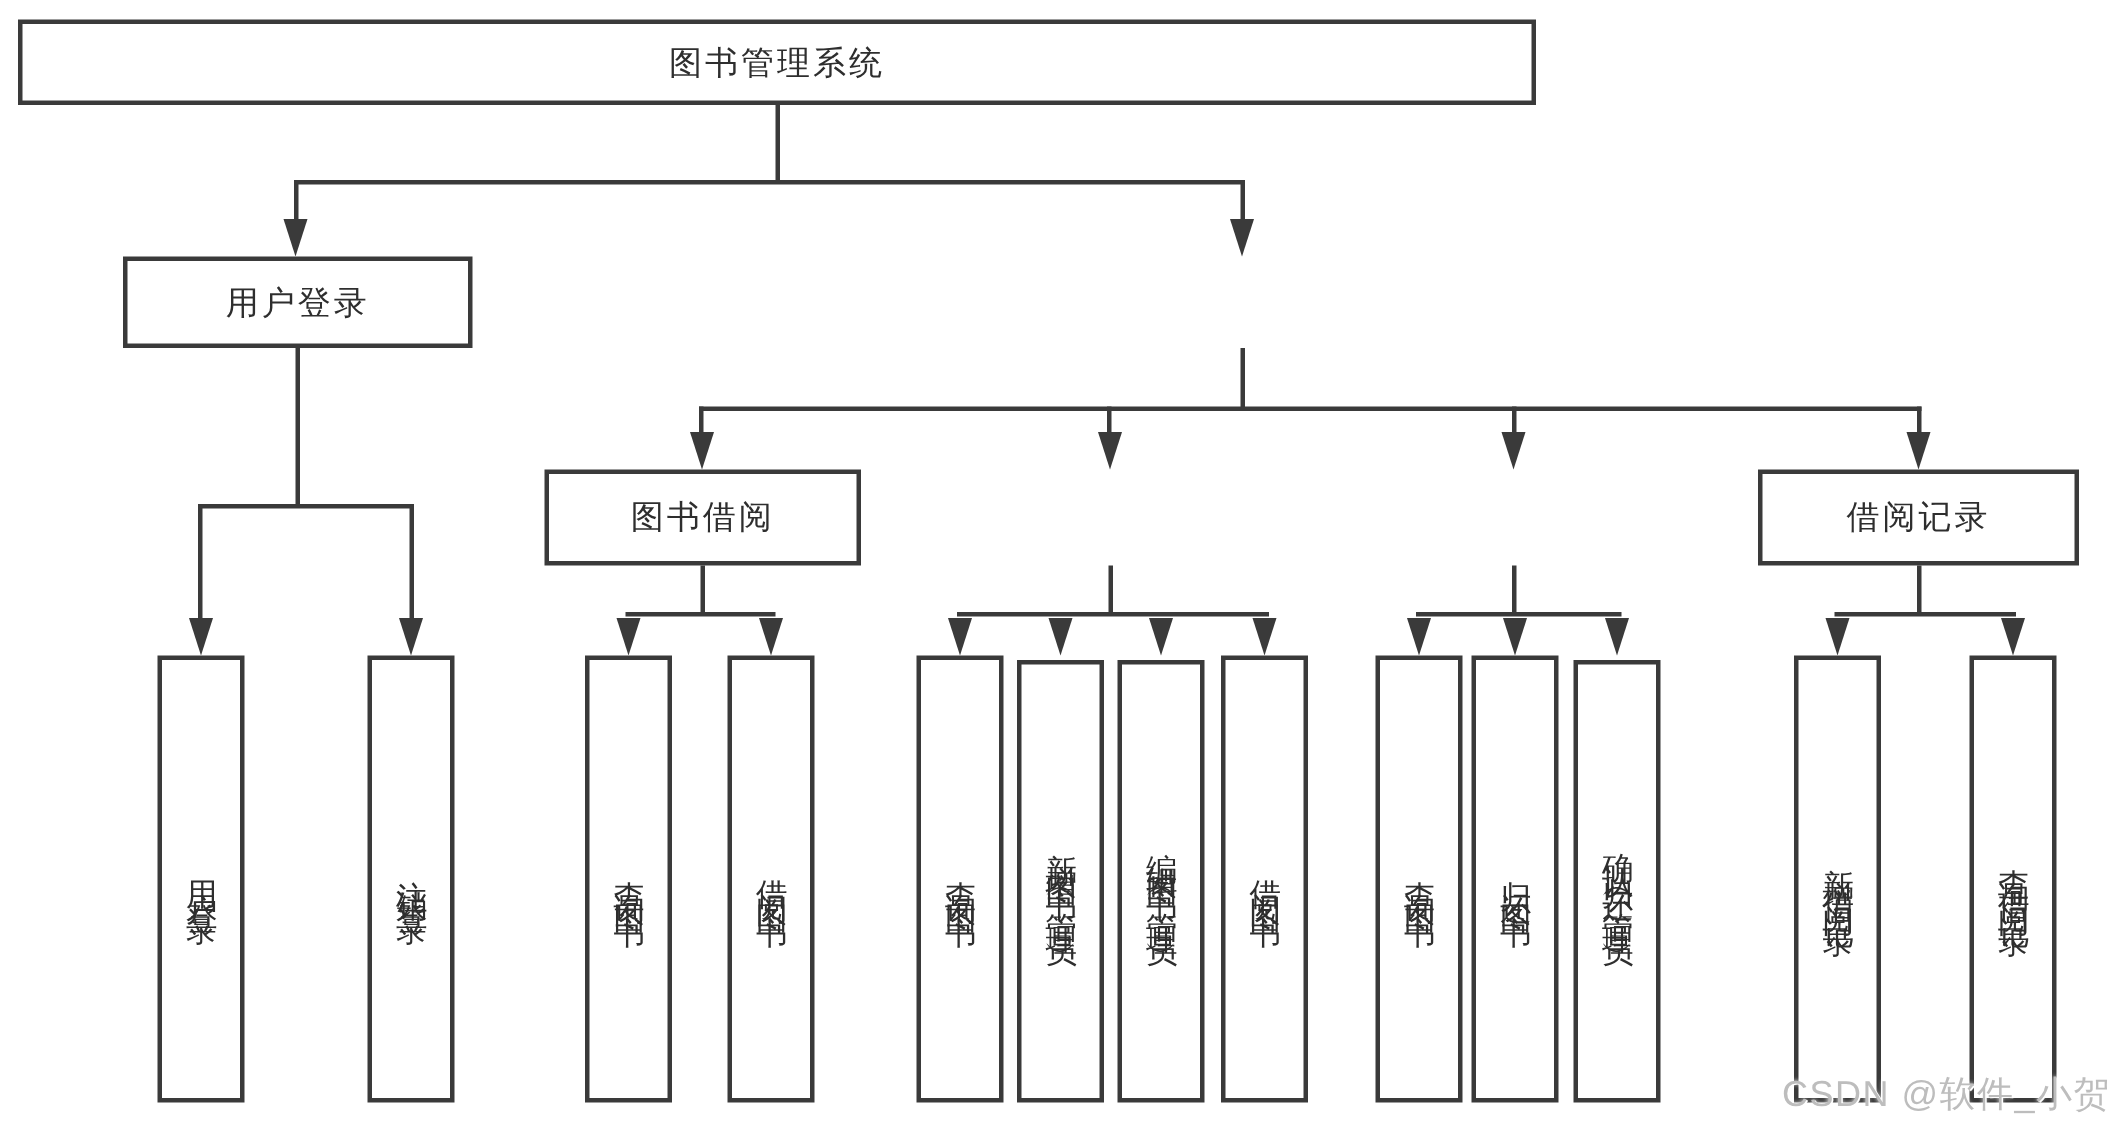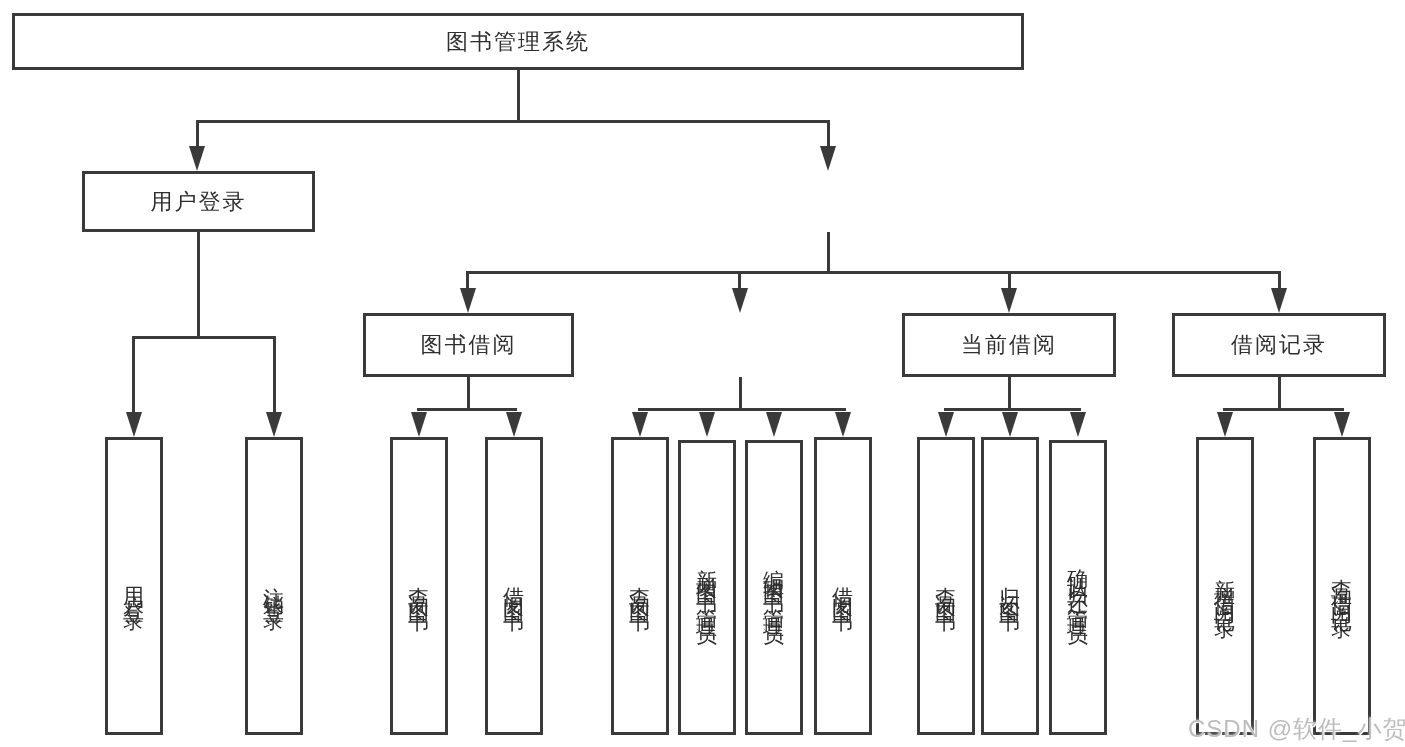--- a/index.html
+++ b/index.html
@@ -80,23 +80,20 @@
   <div class="line" style="left:738px;top:271px;width:3px;height:20px"></div>
   <div class="arrow" style="left:732px;top:288px"></div>
   <div class="line" style="left:1008px;top:271px;width:3px;height:20px"></div>
   <div class="arrow" style="left:1001px;top:288px"></div>
   <div class="line" style="left:1278px;top:271px;width:3px;height:20px"></div>
   <div class="arrow" style="left:1271px;top:288px"></div>
 
   <div class="node" style="left:363px;top:313px;width:211px;height:64px">
     <span>图书借阅</span>
   </div>
-  <div class="node" style="left:902px;top:313px;width:214px;height:64px">
-    <span>当前借阅</span>
-  </div>
   <div class="node" style="left:1172px;top:313px;width:214px;height:64px">
     <span>借阅记录</span>
   </div>
 
   <div class="line" style="left:467px;top:377px;width:3px;height:33px"></div>
   <div class="line" style="left:417px;top:408px;width:100px;height:3px"></div>
   <div class="arrow" style="left:411px;top:412px"></div>
   <div class="arrow" style="left:506px;top:412px"></div>
 
   <div class="line" style="left:739px;top:377px;width:3px;height:33px"></div>

